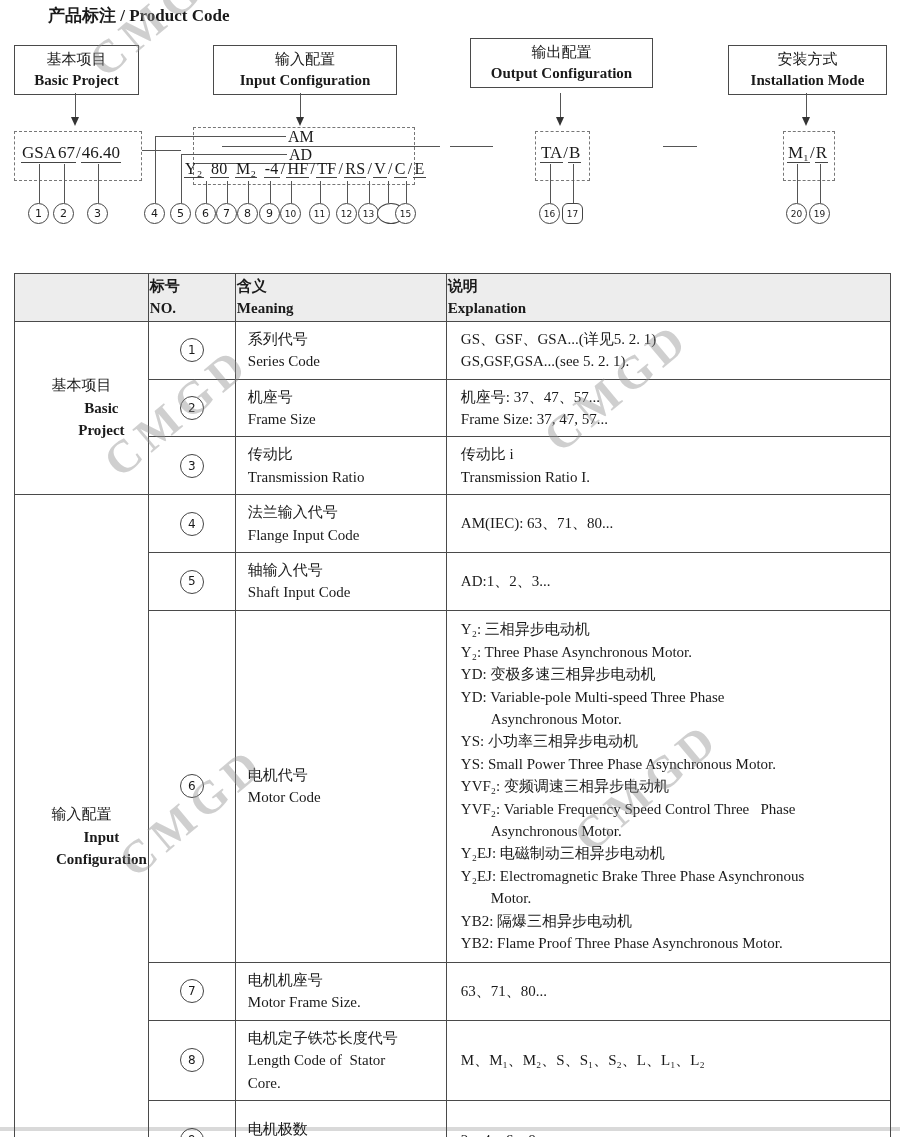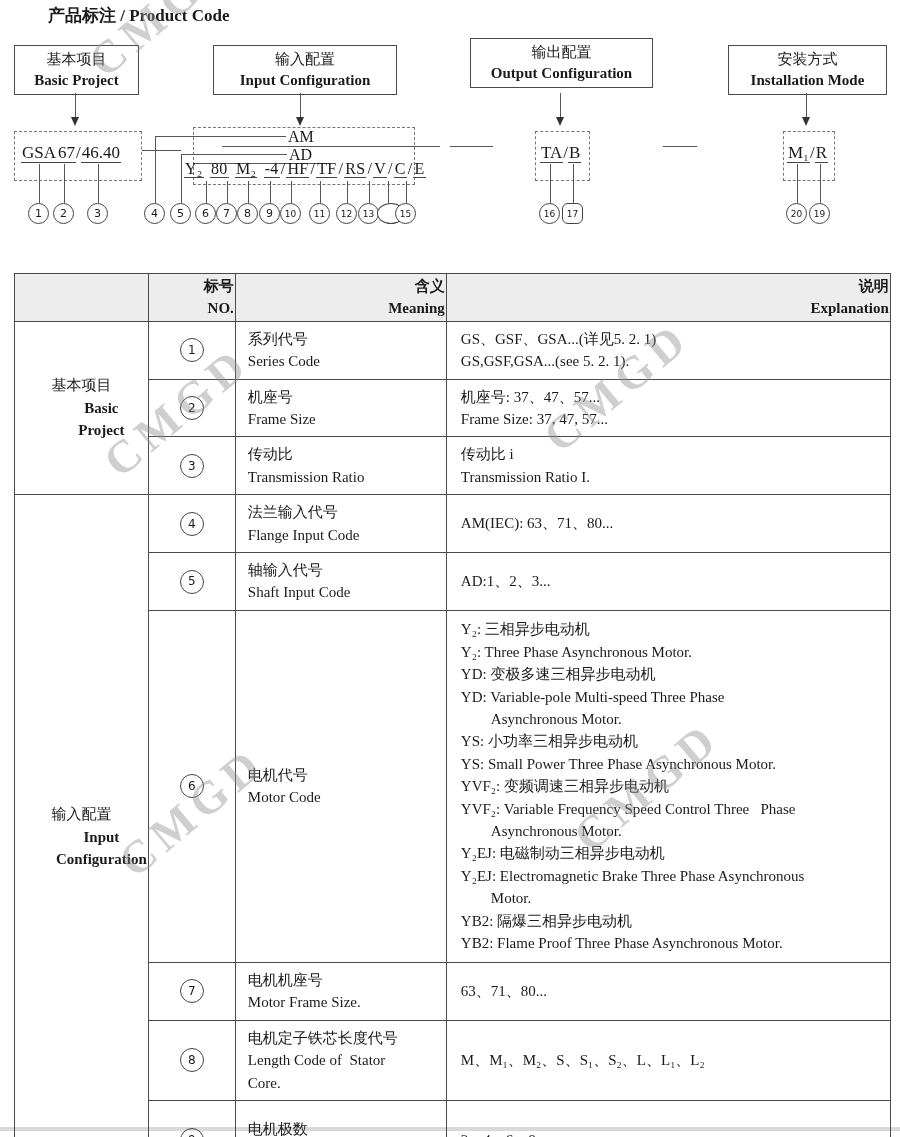--- a/index.html
+++ b/index.html
@@ -33,21 +33,21 @@
   .mcode{position:absolute;left:183px;top:160px;font-size:16px;white-space:nowrap;
          letter-spacing:.3px;}
   .mcode .tok{margin:0 1px;}
   .amad{position:absolute;font-size:16px;}
 
   
   table{position:absolute;left:14px;top:273px;border-collapse:collapse;
         table-layout:fixed;z-index:1;}
   td,th{border:1px solid #4a4a4a;vertical-align:middle;font-size:15px;
         line-height:22.4px;font-weight:normal;}
-  thead th{background:#ededed;font-weight:bold;text-align:right;}
+  thead th{background:#ededed;font-weight:bold;text-align:left;}
   .pre{white-space:pre-wrap;}
   td.group{text-align:center;}
   td.group .zh{font-size:15px;}
   td.group .en{font-weight:bold;padding-left:40px;}
   td.no{text-align:center;}
   td.meaning{padding:6px 4px 6px 12px;}
   td.expl{padding:6px 6px 6px 14px;}
   .tcirc{display:inline-flex;width:22px;height:22px;border:1px solid #444;
          border-radius:50%;align-items:center;justify-content:center;font-size:12px;
          font-family:"DejaVu Sans",sans-serif;}

